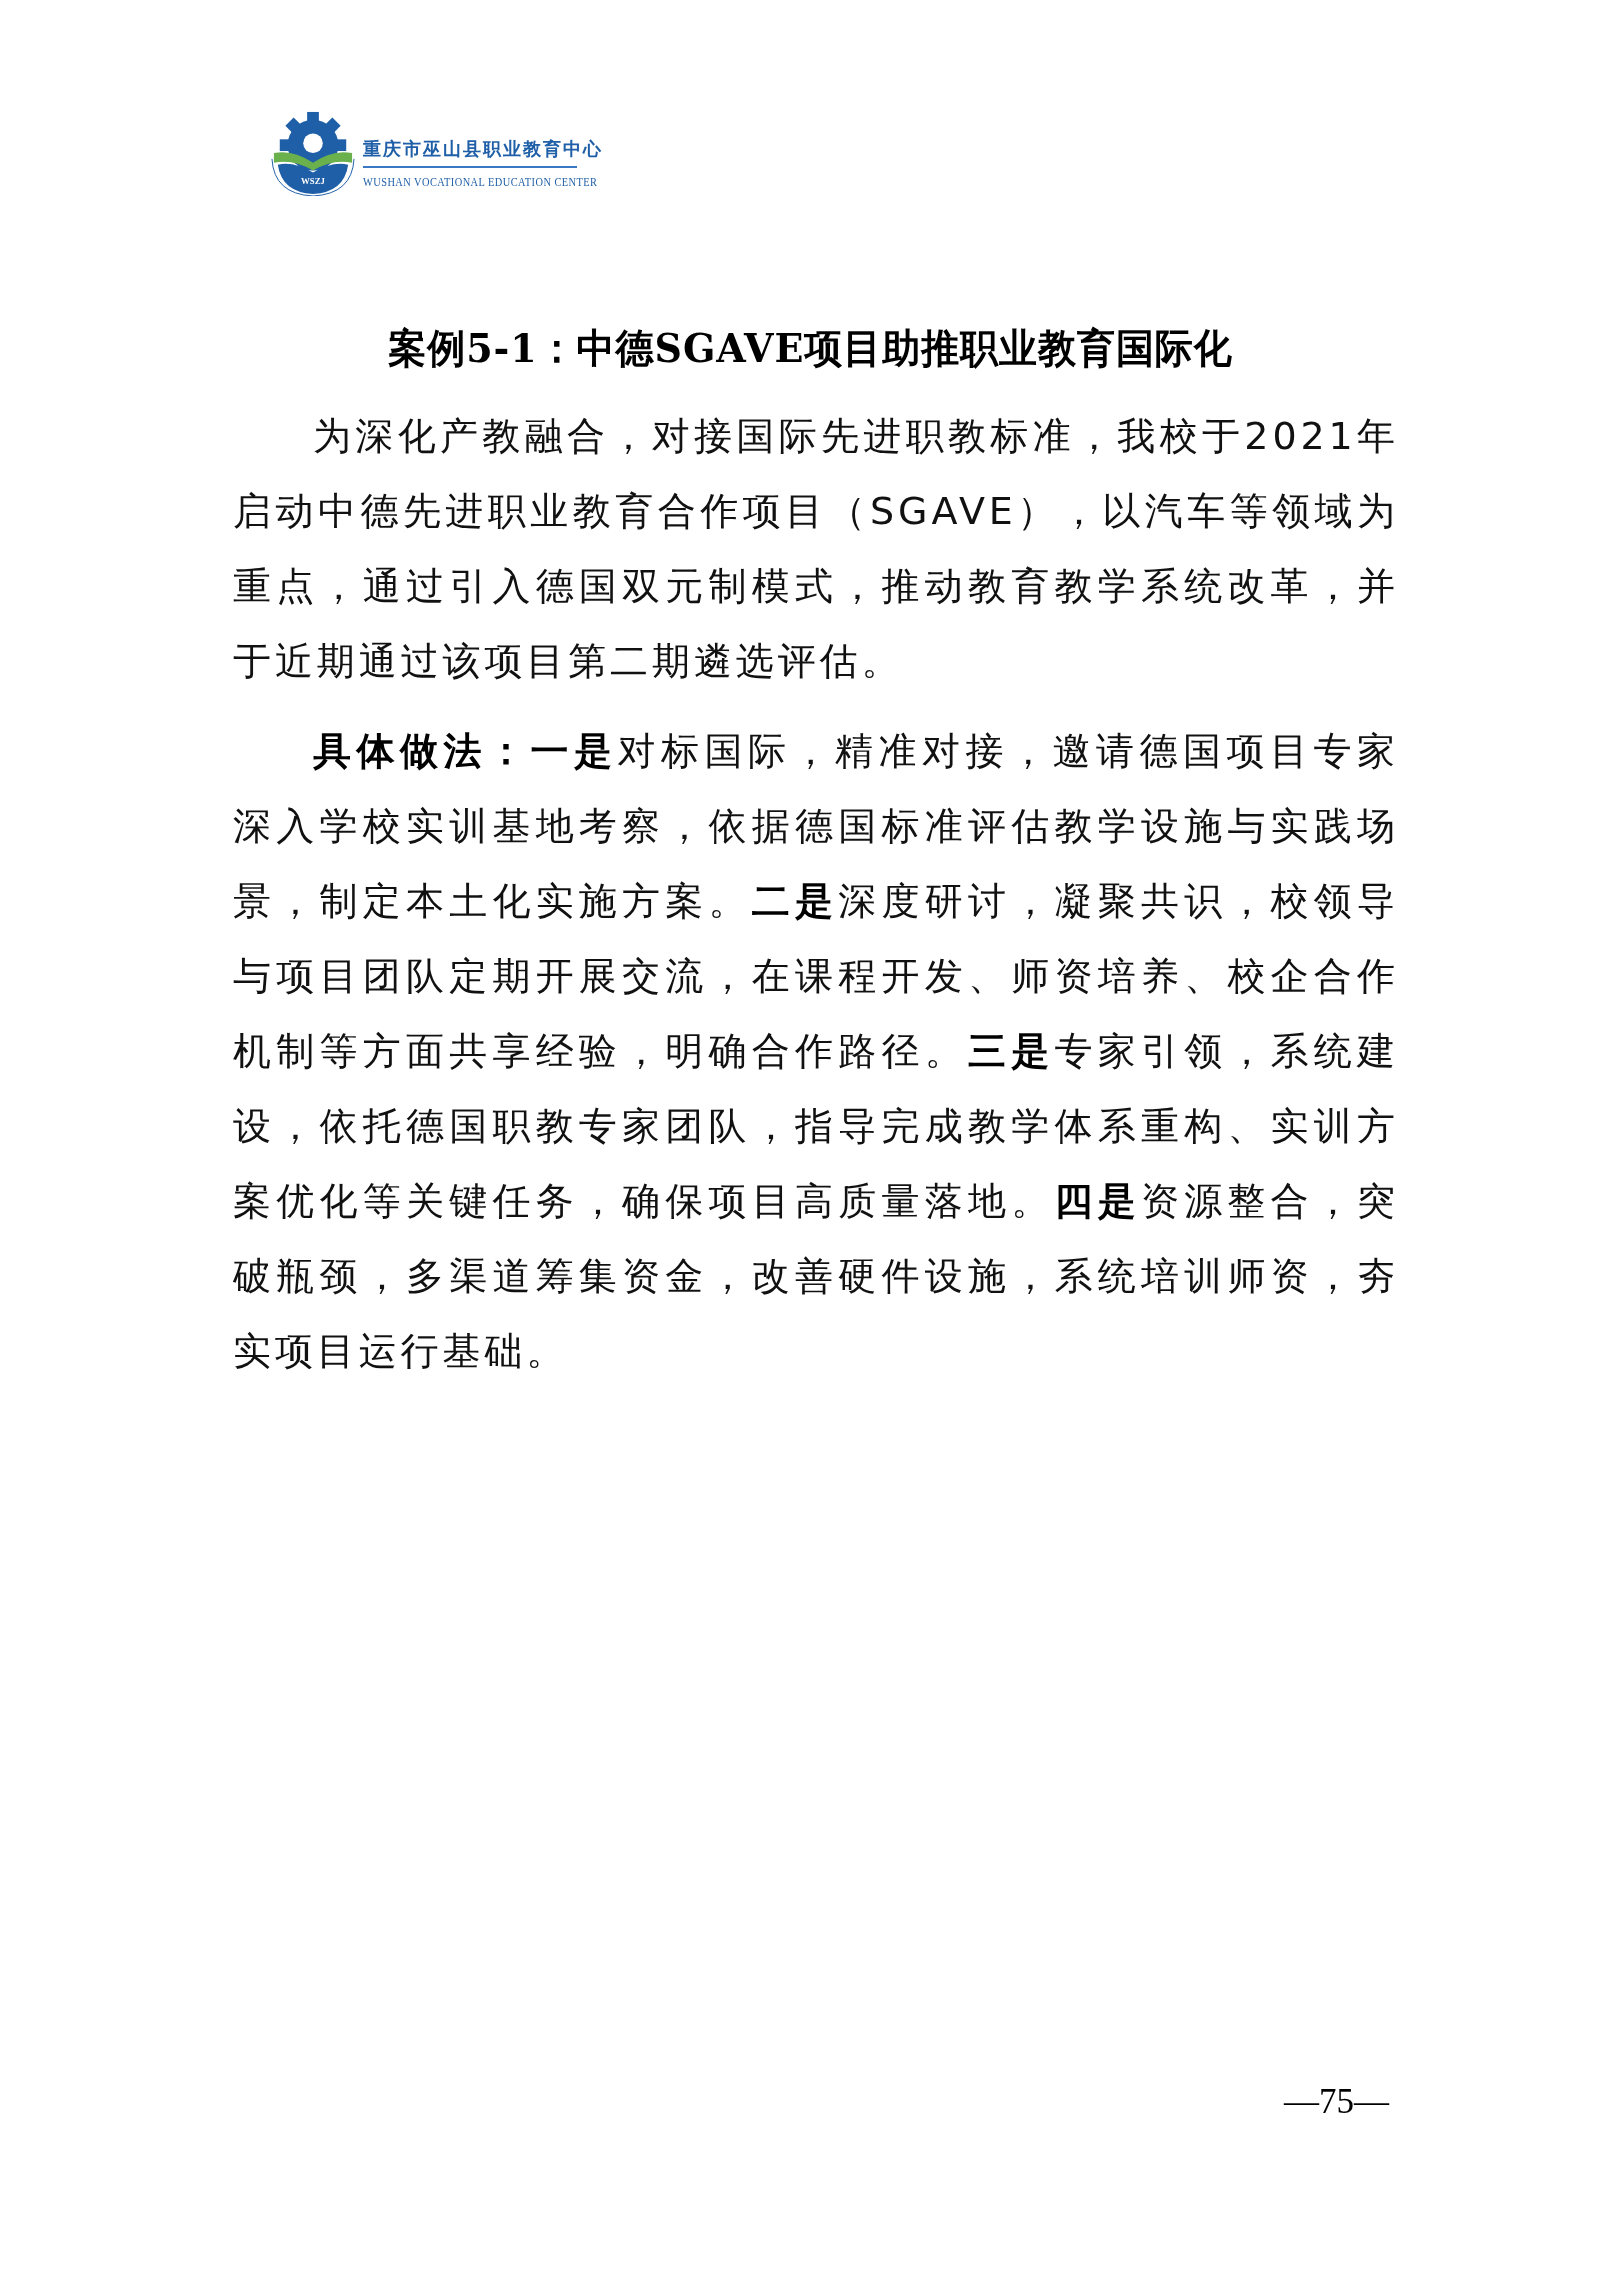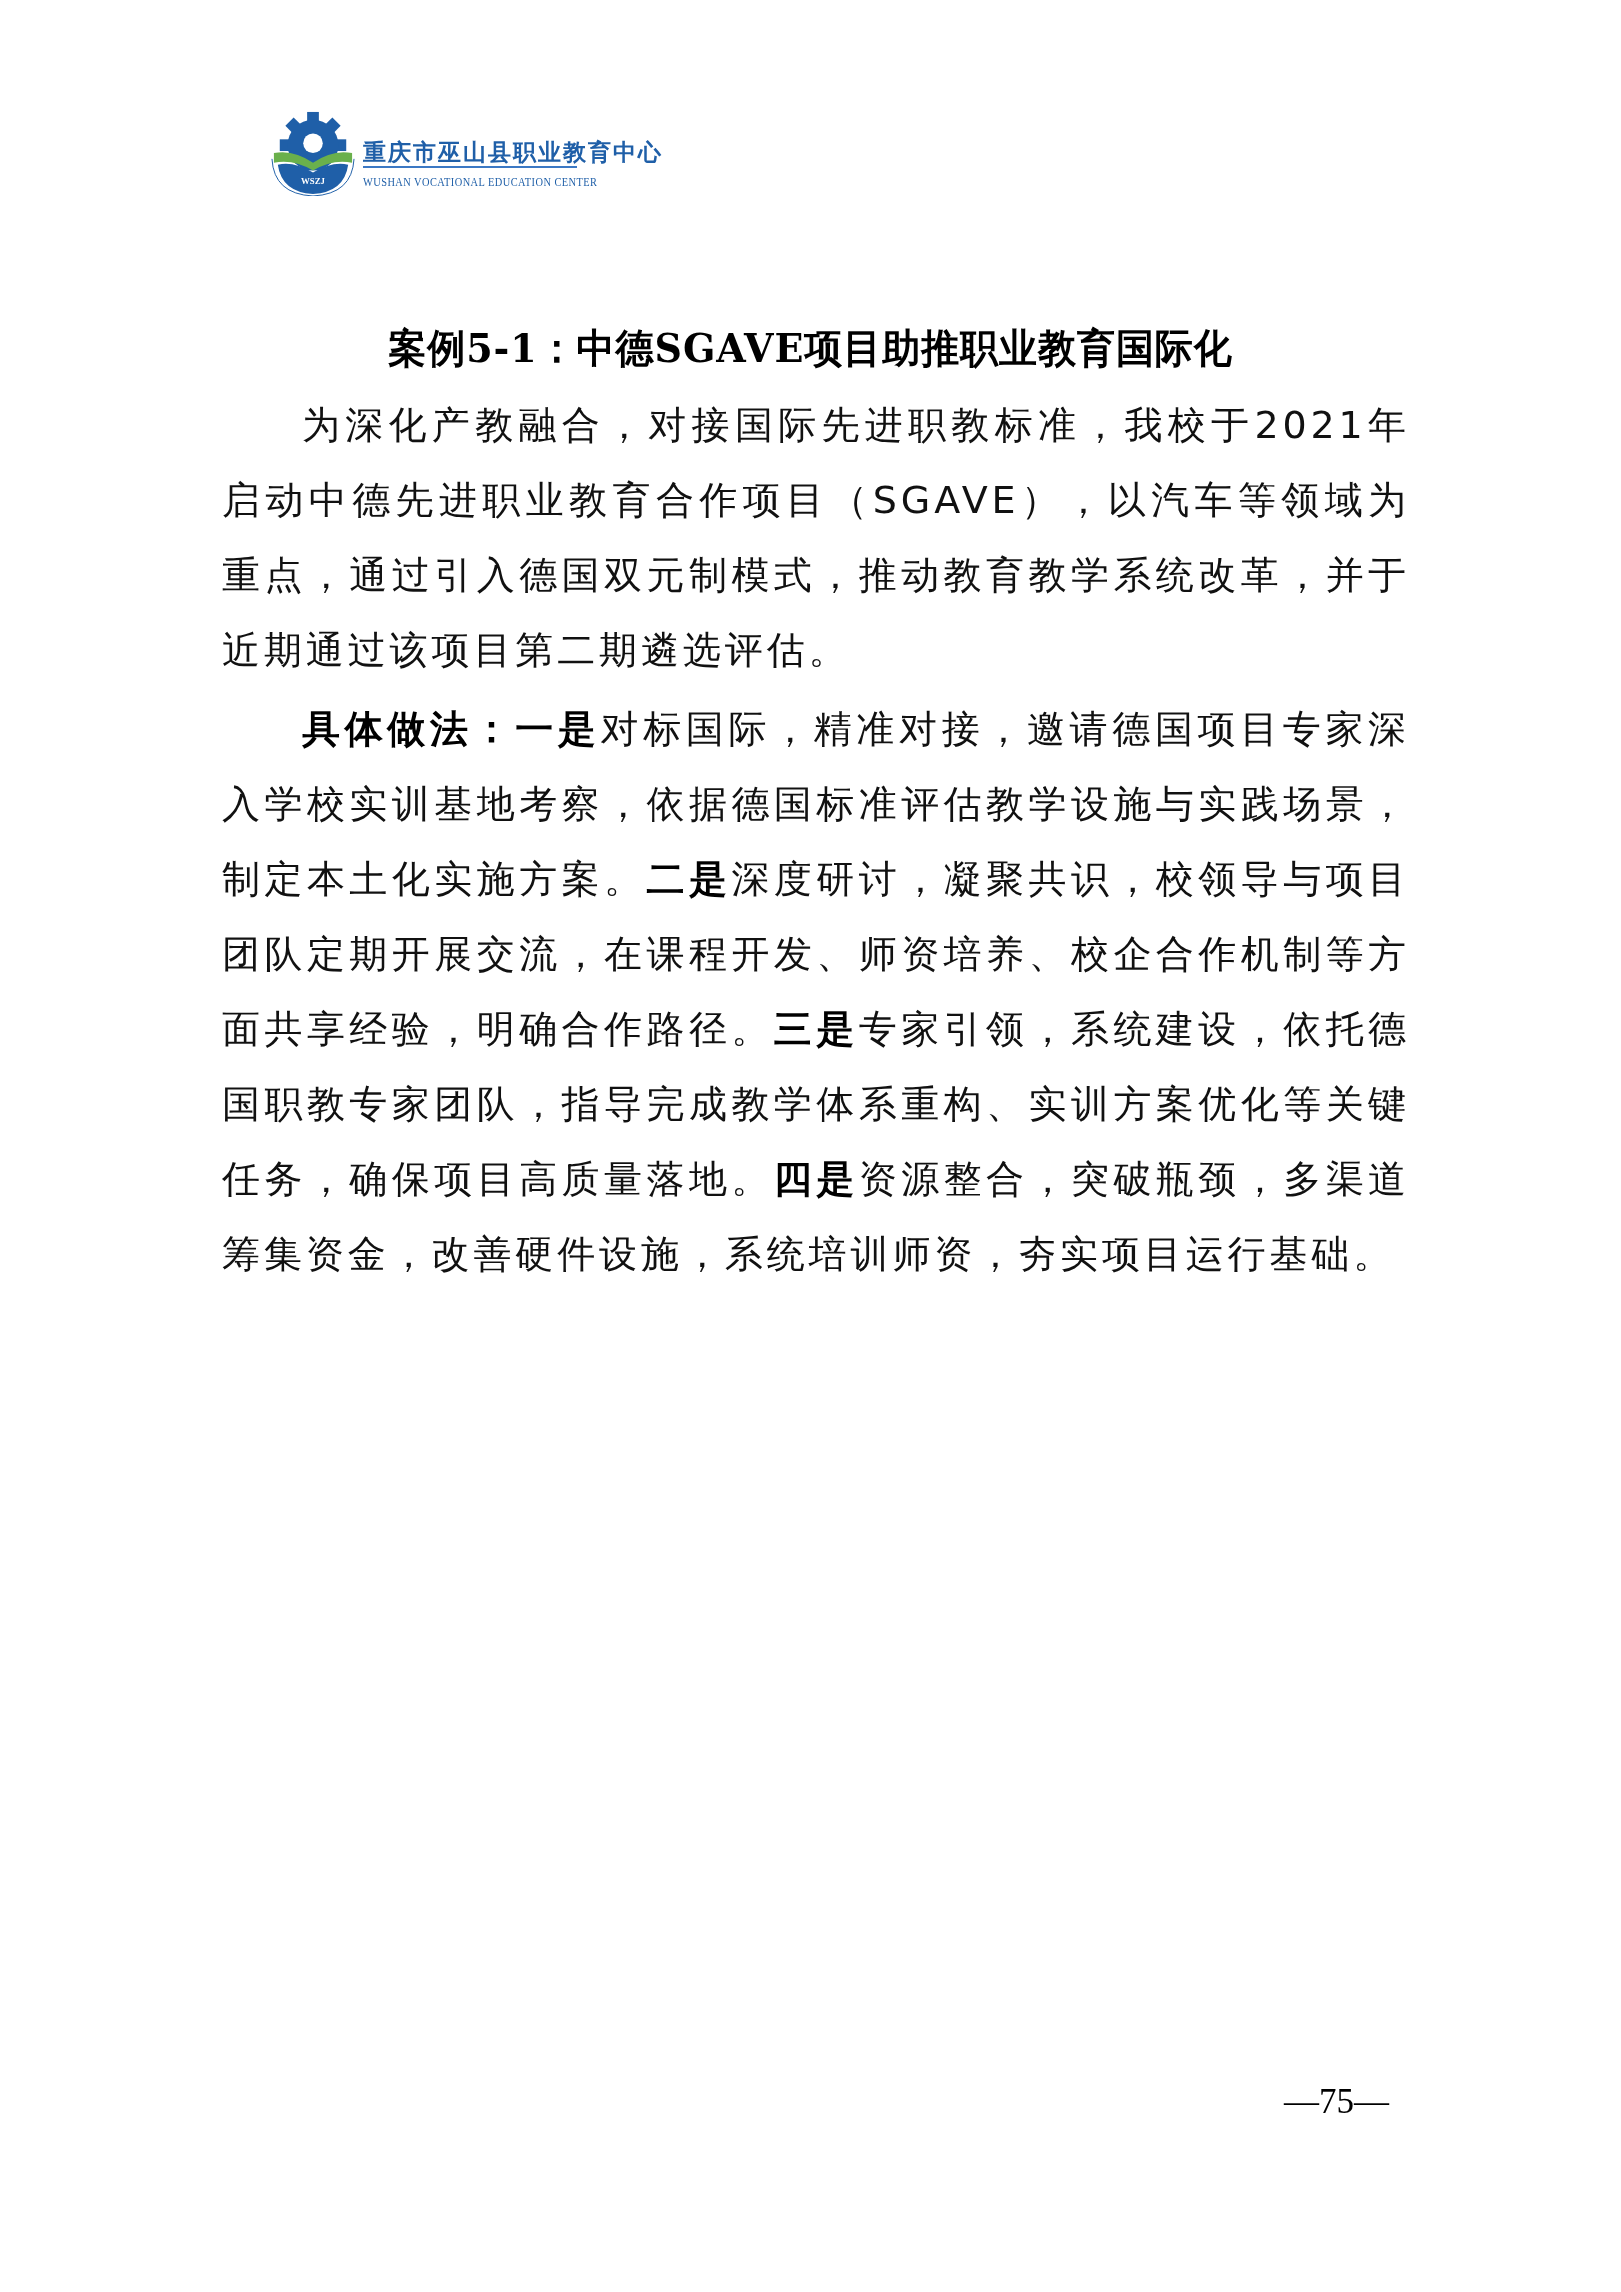--- a/index.html
+++ b/index.html
@@ -32,21 +32,21 @@
       position: absolute;
       left: 0; top: 0;
       width: 86px;
       height: 86px;
     }
     .logo-cn {
       position: absolute;
       left: 93px;
       top: 27.4px;
       font-family: "DejaVu Sans", sans-serif;
-      font-size: 23px;
+      font-size: 18px;
       font-weight: bold;
       color: #1f5fa8;
       letter-spacing: 2px;
       white-space: nowrap;
     }
     .logo-rule {
       position: absolute;
       left: 93px;
       top: 56px;
       width: 214px;
@@ -93,21 +93,21 @@
       top: 384px;
       width: 1196px;
       font-family: "DejaVu Sans", sans-serif;
       font-size: 38px;
       line-height: 75px;
       letter-spacing: 3.9px;
       text-align: justify;
       color: #111;
     }
     .para {
-      margin: 4px;
+      margin: 15px;
       text-indent: 80px;
     }
     .para b {
       font-weight: bold;
       color: #000;
     }
     .page-number {
       position: absolute;
       left: 1284px;
       top: 2082px;

